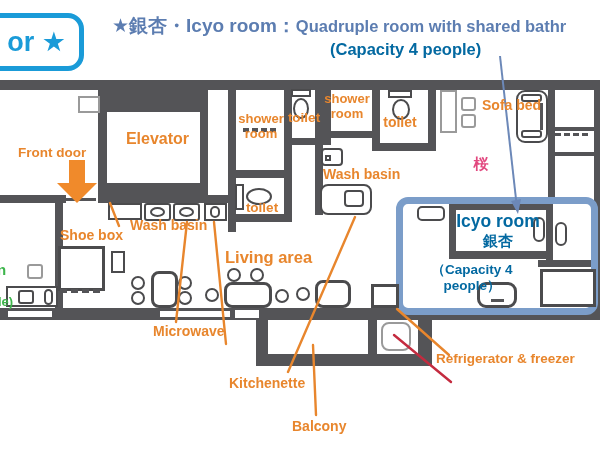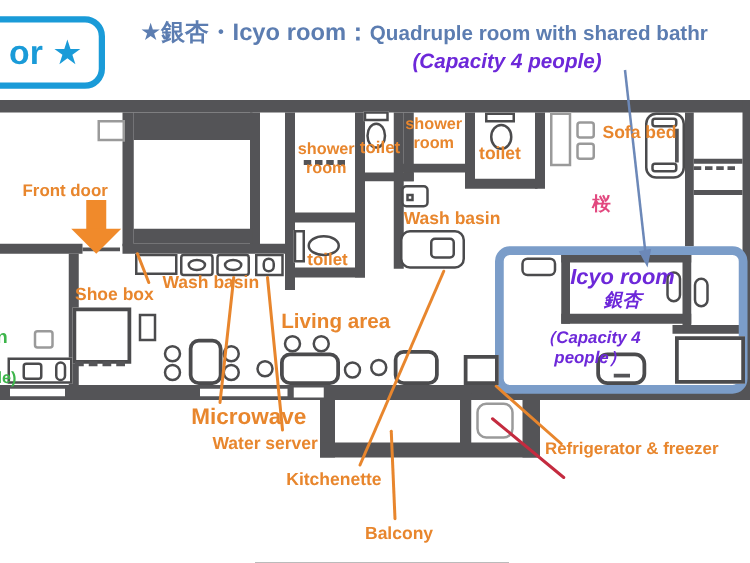--- a/index.html
+++ b/index.html
@@ -6,21 +6,21 @@
   #stage{position:relative;width:600px;height:450px;background:#fff;overflow:hidden;
          font-family:"Liberation Sans","DejaVu Sans",sans-serif;}
   .w   {position:absolute;background:#545457;z-index:1;}
   .win {position:absolute;background:#fff;z-index:2;}
   .fx  {position:absolute;background:#fff;border:2.5px solid #4b4b4d;z-index:3;box-sizing:border-box;}
   .fxl {position:absolute;background:#fff;border:2px solid #9a9a9a;z-index:3;box-sizing:border-box;}
   .dash{position:absolute;background:#545457;z-index:4;}
   .chair{position:absolute;width:14px;height:14px;background:#fff;border:2.5px solid #4b4b4d;border-radius:50%;z-index:3;box-sizing:border-box;}
   .lbl {position:absolute;font-weight:bold;color:#E8862D;z-index:6;line-height:1.15;white-space:pre-line;}
   .ctr {text-align:center;}
-  .blue{color:#6d28d9;font-style:italic;} .pink{color:#E2487F;} .red{color:#C42B3F;} .green{color:#3DB54B;}
+  .blue{color:#0369a1;} .pink{color:#E2487F;} .red{color:#C42B3F;} .green{color:#3DB54B;}
   .oval{position:absolute;background:#fff;border:2px solid #4b4b4d;border-radius:50%;z-index:4;box-sizing:border-box;}
   #ptr {position:absolute;left:0;top:0;z-index:5;pointer-events:none;}
   #badge{position:absolute;left:-57px;top:13px;width:118px;height:48px;border:5px solid #1A9BD8;
          border-radius:16px;z-index:6;background:#fff;color:#1A9BD8;font-weight:bold;font-size:27px;
          line-height:48px;text-align:right;padding-right:13px;box-sizing:content-box;}
   #titlerow{position:absolute;left:112px;top:13px;width:488px;white-space:nowrap;z-index:6;overflow:hidden;}
   #titlerow .jp{font-size:19px;font-weight:bold;color:#5C7DB1;}
   #titlerow .en{font-size:16.5px;font-weight:bold;color:#5C7DB1;}
   #arrowshaft{position:absolute;left:69px;top:160px;width:16px;height:24px;background:#F08A2B;z-index:4;}
   #arrowhead{position:absolute;left:57px;top:183px;width:0;height:0;z-index:4;
@@ -162,33 +162,33 @@
       <line x1="176" y1="322" x2="187" y2="222"></line>
       <line x1="226" y1="344" x2="214" y2="222"></line>
       <line x1="288" y1="372" x2="355" y2="217"></line>
       <line x1="316" y1="415" x2="313" y2="345"></line>
       <line x1="449" y1="355" x2="397" y2="309"></line>
     </g>
     <line x1="451" y1="382" x2="394" y2="335" stroke="#C42B3F" stroke-width="2.4" stroke-linecap="round"></line>
   </svg>
 
   <div class="lbl" style="left:18px;top:145px;font-size:13.5px">Front door</div>
+  <div class="lbl ctr" style="left:115px;top:130px;width:85px;font-size:16px">Elevator</div>
   <div class="lbl ctr" style="left:232px;top:112px;width:58px;font-size:13px">shower
 room</div>
   <div class="lbl ctr" style="left:282px;top:110px;width:44px;font-size:13.5px">toilet</div>
   <div class="lbl ctr" style="left:318px;top:92px;width:58px;font-size:13px">shower
 room</div>
   <div class="lbl ctr" style="left:376px;top:114px;width:48px;font-size:14px">toilet</div>
   <div class="lbl ctr" style="left:240px;top:200px;width:44px;font-size:13.5px">toilet</div>
   <div class="lbl" style="left:60px;top:227px;font-size:14px">Shoe box</div>
   <div class="lbl" style="left:130px;top:217px;font-size:14px">Wash basin</div>
   <div class="lbl" style="left:323px;top:166px;font-size:14px">Wash basin</div>
   <div class="lbl" style="left:225px;top:248px;font-size:16.5px">Living area</div>
-  <div class="lbl" style="left:153px;top:323px;font-size:18px">Microwave</div>
-  <div class="lbl" style="left:170px;top:346px;font-size:14px">Water server</div>
+  <div class="lbl" style="left:153px;top:323px;font-size:14px">Microwave</div>
   <div class="lbl" style="left:229px;top:375px;font-size:14px">Kitchenette</div>
   <div class="lbl" style="left:292px;top:418px;font-size:14px">Balcony</div>
   <div class="lbl" style="left:482px;top:97px;font-size:14px">Sofa bed</div>
   <div class="lbl" style="left:436px;top:351px;font-size:13.5px">Refrigerator &amp; freezer</div>
 
   <div class="lbl pink ctr" style="left:424px;top:155px;width:114px;font-size:15px">桜</div>
 
   <div class="lbl blue ctr" style="left:450px;top:211px;width:96px;font-size:17.5px">Icyo room</div>
   <div class="lbl blue ctr" style="left:450px;top:232px;width:96px;font-size:15px">銀杏</div>
   <div class="lbl blue ctr" style="left:402px;top:262px;width:140px;font-size:13.5px">（Capacity 4 people）</div>

